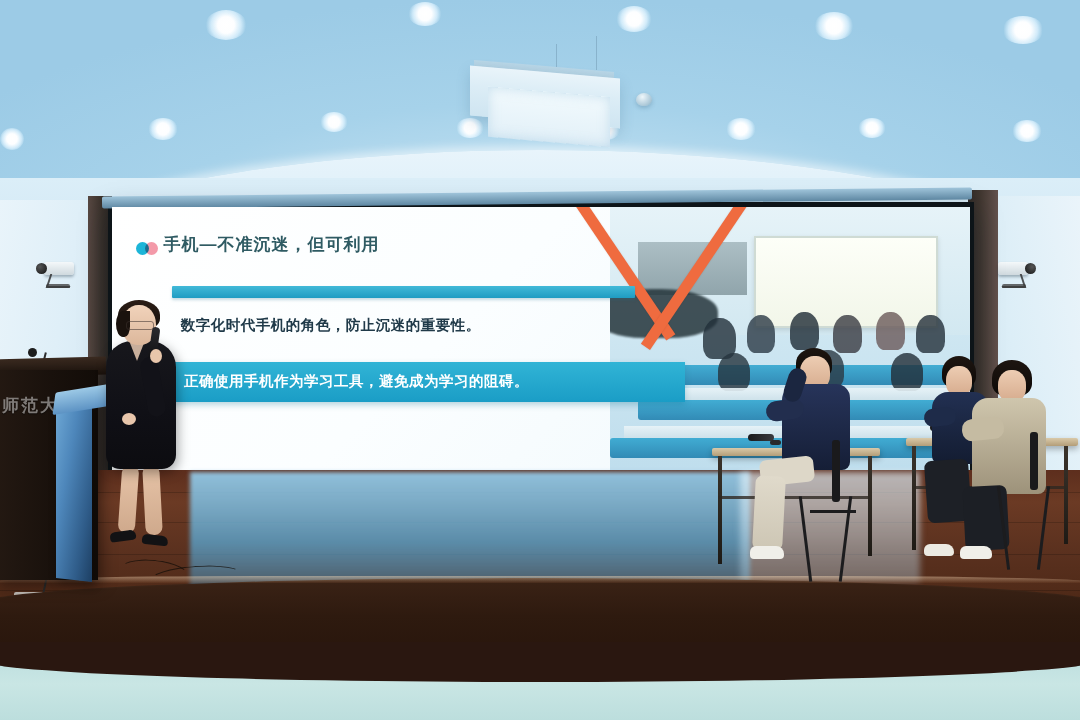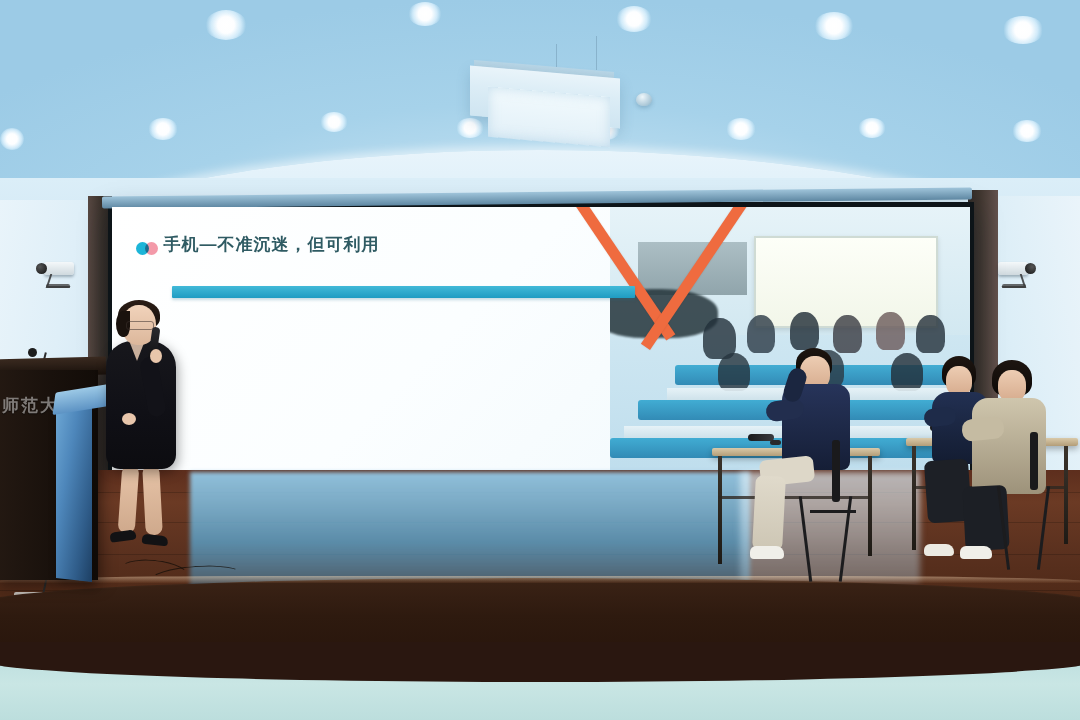--- a/index.html
+++ b/index.html
@@ -451,21 +451,23 @@
         <div class="bar a"></div>
         <div class="bar b"></div>
       </div>
 
       <div class="title-dots">
         <i class="c1"></i>
         <i class="c2"></i>
       </div>
       <div class="slide-title">手机—不准沉迷，但可利用</div>
       <div class="accent-bar"></div>
+      <div class="body-line">数字化时代手机的角色，防止沉迷的重要性。</div>
       <div class="cta-dot"></div>
+      <div class="cta-box">正确使用手机作为学习工具，避免成为学习的阻碍。</div>
 
     </div>
   </div>
 
   <div class="floor">
     <div class="floor-plank" style="top:22px;"></div>
     <div class="floor-plank" style="top:52px;"></div>
     <div class="floor-plank" style="top:84px;"></div>
     <div class="floor-plank" style="top:120px;"></div>
   </div>

